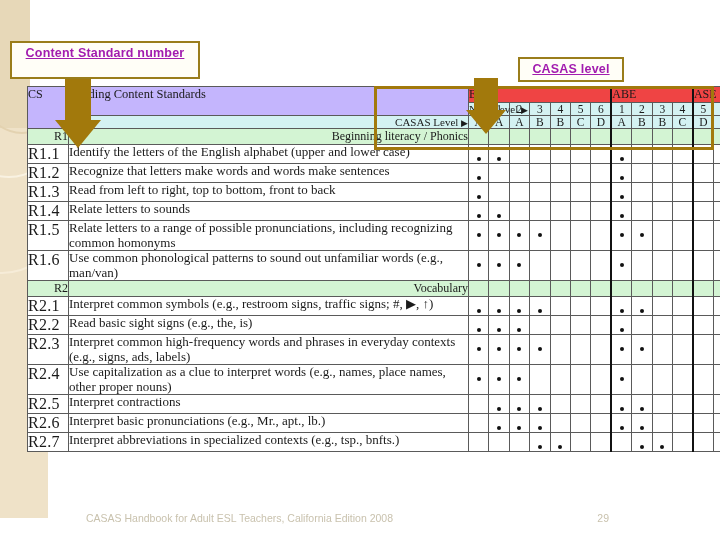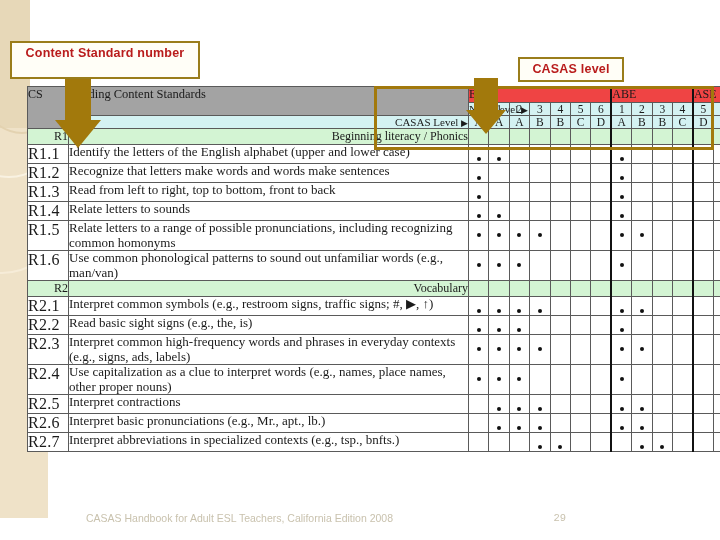--- a/index.html
+++ b/index.html
@@ -30,23 +30,23 @@
   #deco-white{
     position:absolute;left:30px;top:0;width:58px;height:112px;
     background:#ffffff;
   }
   #deco-panel{
     position:absolute;left:48px;top:0;width:672px;height:540px;background:#ffffff;
   }
   
   .callout{
     position:absolute;background:#fffef7;border:2px solid #9a7d1b;
-    color:#b91c1c;font-family:"Liberation Sans", sans-serif;
+    color:#a21caf;font-family:"Liberation Sans", sans-serif;
     font-weight:bold;text-align:center;letter-spacing:.2px;
-    box-sizing:border-box;z-index:40;
+    box-sizing:border-box;z-index:40;text-decoration:underline;
   }
   #callout-standard{left:10px;top:41px;width:190px;height:38px;font-size:12.5px;line-height:17px;padding-top:2px;}
   #callout-casas{left:518px;top:57px;width:106px;height:25px;font-size:12.5px;line-height:21px;}
   
   .arrow{position:absolute;z-index:35;}
   .arrow .stem{position:absolute;background:#a2790c;}
   .arrow .head{position:absolute;width:0;height:0;}
   #arrow-standard{left:55px;top:76px;width:46px;height:72px;}
   #arrow-standard .stem{left:10px;top:0;width:26px;height:46px;}
   #arrow-standard .head{left:0;top:44px;border-left:23px solid transparent;border-right:23px solid transparent;border-top:28px solid #a2790c;}
@@ -63,21 +63,21 @@
     font-family:"Liberation Serif", serif;
     background:#ffffff;
   }
   table.matrix td,table.matrix th{
     border:1px solid #5a5a5a;padding:0;margin:0;
     font-weight:normal;vertical-align:top;
   }
   .c-cs{width:41px;}
   .c-desc{width:400px;}
   .lvl{width:20.4px;}
-  .hdr-band{background:#a3a3a3;}
+  .hdr-band{background:#c4b5fd;}
   .grp-row{background:#d3f4d3;}
   .cs-cell{
     font-size:16px;color:#1a1a1a;padding:2px 0 2px 6px;
     letter-spacing:.3px;
   }
   .desc-cell{
     font-size:13px;color:#1a1a1a;padding:2px 4px 2px 7px;
     line-height:14.5px;
   }
   .lvl-cell{text-align:center;}
@@ -107,29 +107,29 @@
   .tri{font-size:9px;}
   .thick-l{border-left:2px solid #111111 !important;}
   
   #casas-outline{
     position:absolute;left:374px;top:86px;width:340px;height:64px;
     border:3px solid #a2790c;box-sizing:border-box;z-index:30;
     pointer-events:none;
   }
   
   #footer{
-    position:absolute;left:0;bottom:0;width:580px;height:42px;z-index:20;
+    position:absolute;left:0;bottom:0;width:580px;height:42px;z-index:20;padding-left:43px;
   }
   #footer-text{
     position:absolute;left:86px;top:14px;font-size:10.5px;color:#c9c2ae;
     font-family:"Liberation Sans", sans-serif;
   }
   #footer-page{
     position:absolute;right:14px;top:14px;font-size:10.5px;color:#c9c2ae;
-    font-family:Liberation Mono, monospace;
+    font-family:Liberation Sans, sans-serif;
   }
 </style>
 </head>
 <body>
 
 <div id="deco-band">
   <div class="wash"></div>
   <div class="arc a3"></div>
   <div class="arc a1"></div>
   <div class="arc a2"></div>

